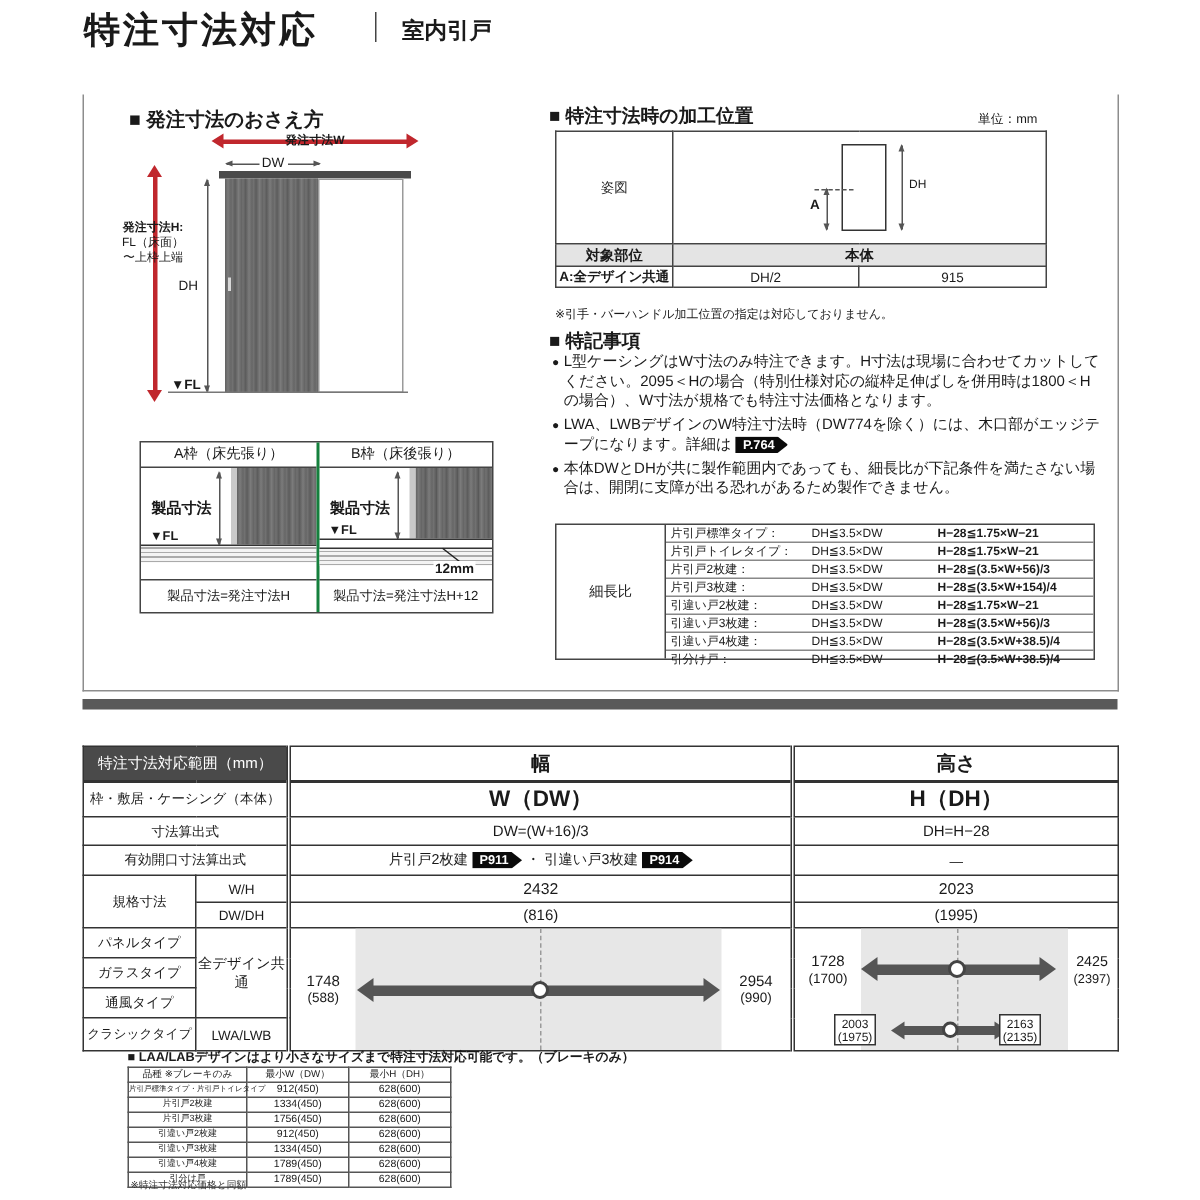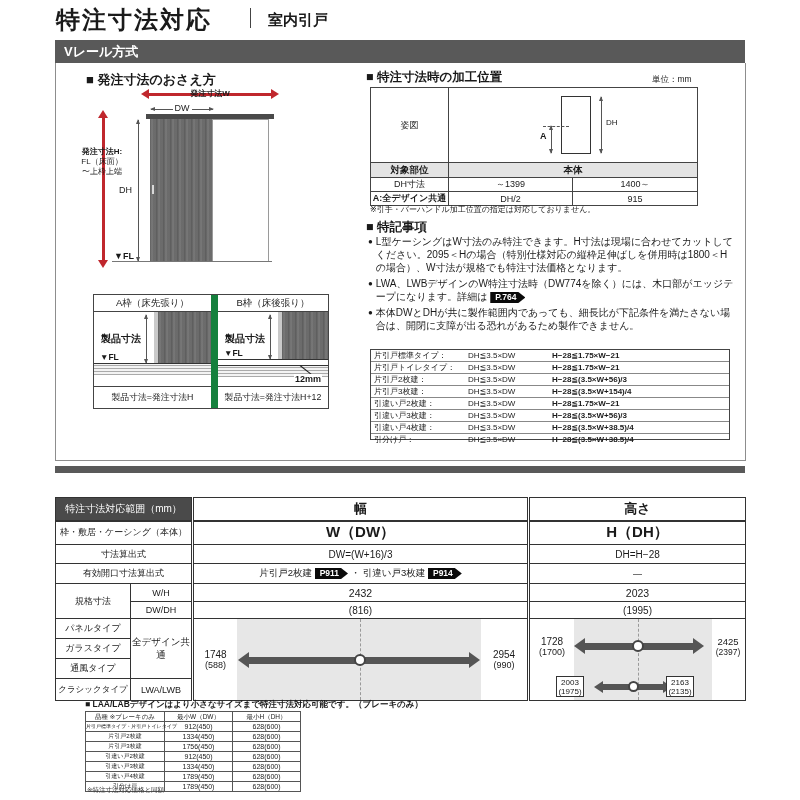--- a/index.html
+++ b/index.html
@@ -65,21 +65,21 @@
   .bullets{position:absolute;width:368px;}
   .bullet{display:flex;margin-bottom:3px;}
   .bullet .dot{font-size:8px;line-height:13px;margin-right:3px;}
   .bullet p{margin:0;font-size:10px;line-height:13px;}
   .pbadge{display:inline-block;background:#0a0a0a;color:#fff;font-weight:bold;font-size:8.5px;line-height:11px;padding:0 9px 0 5px;
           clip-path:polygon(0 0,calc(100% - 7px) 0,100% 50%,calc(100% - 7px) 100%,0 100%);}
 
   
   .frames{position:absolute;border:1px solid #444;display:flex;background:#fff;}
   .fr-half{width:117px;box-sizing:border-box;position:relative;}
-  .fr-half + .fr-half{border-left:7px solid #15803d;}
+  .fr-half + .fr-half{border-left:2px solid #15803d;}
   .fr-hd{height:16px;line-height:16px;text-align:center;font-size:9.5px;border-bottom:1px solid #444;}
   .fr-fig{position:relative;height:75px;}
   .fr-fx{position:absolute;left:0;right:0;height:21px;line-height:21px;border-top:1px solid #444;text-align:center;font-size:8.8px;bottom:0;}
   .floor{position:absolute;left:0;right:0;height:11px;border-top:1px solid #333;
          background:repeating-linear-gradient(0deg,#aaa 0 1px,#f3f3f3 1px 3px);}
 
   
   .bigtbl{position:absolute;table-layout:fixed;width:690px;background:#fff;}
   .bigtbl td{border:1px solid #333;padding:0;text-align:center;vertical-align:middle;font-size:9px;overflow:hidden;}
   .bigtbl .dk{background:#4a4a4a;color:#fff;font-size:10px;}
@@ -105,21 +105,20 @@
   .tiny{font-size:6.5px;color:#333;}
 </style>
 </head>
 <body>
 
 <div class="canvas">
 
   <div class="abs pg-title">特注寸法対応</div>
   <div class="abs title-div"></div>
   <div class="abs pg-sub">室内引戸</div>
-  <div class="abs railbar">Vレール方式</div>
 
   <div class="abs vbox">
 
     <div class="abs heading" style="left:30px;top:8px;">■ 発注寸法のおさえ方</div>
 
     <div class="abs" style="left:0;top:0;width:300px;height:220px;">
 
       <div class="rah" style="left:92px;top:30px;width:124px;"></div>
       <div class="abs" style="left:92px;top:25px;width:124px;text-align:center;font-size:8px;font-weight:bold;z-index:2;">発注寸法W</div>
 
@@ -197,25 +196,20 @@
           <div class="tdv" style="left:102px;top:38px;height:27px;"></div>
           <div class="abs b" style="left:91px;top:43px;font-size:9px;">A</div>
           <div class="abs" style="left:94px;top:38px;width:26px;border-top:1px dashed #555;"></div>
         </td>
       </tr>
       <tr style="height:15px;">
         <td class="hd">対象部位</td>
         <td class="hd" colspan="2">本体</td>
       </tr>
       <tr style="height:12px;">
-        <td>DH寸法</td>
-        <td>～1399</td>
-        <td>1400～</td>
-      </tr>
-      <tr style="height:12px;">
         <td class="b">A:全デザイン共通</td>
         <td>DH/2</td>
         <td>915</td>
       </tr>
     </tbody>
       </table>
     <div class="abs" style="left:314px;top:141px;font-size:8px;">※引手・バーハンドル加工位置の指定は対応しておりません。</div>
 
     <div class="abs heading" style="left:310px;top:156px;font-size:12.5px;">■ 特記事項</div>
     <div class="bullets" style="left:312px;top:172px;">
@@ -227,20 +221,21 @@
         <span class="dot">●</span>
         <p><span>LWA、LWBデザインのW特注寸法時（DW774を除く）には、木口部がエッジテープになります。詳細は</span> <span class="pbadge">P.764</span></p>
       </div>
       <div class="bullet">
         <span class="dot">●</span>
         <p>本体DWとDHが共に製作範囲内であっても、細長比が下記条件を満たさない場合は、開閉に支障が出る恐れがあるため製作できません。</p>
       </div>
     </div>
 
     <div class="sl-wrap" style="left:314px;top:286px;width:358px;height:89px;">
+      <div class="sl-label">細長比</div>
       <div class="sl-rows">
         <div class="sl-row">
             <span class="sl-t">片引戸標準タイプ：</span>
             <span class="sl-f1">DH≦3.5×DW</span>
             <span class="sl-f2">H−28≦1.75×W−21</span>
           </div>
         <div class="sl-row">
             <span class="sl-t">片引戸トイレタイプ：</span>
             <span class="sl-f1">DH≦3.5×DW</span>
             <span class="sl-f2">H−28≦1.75×W−21</span>

